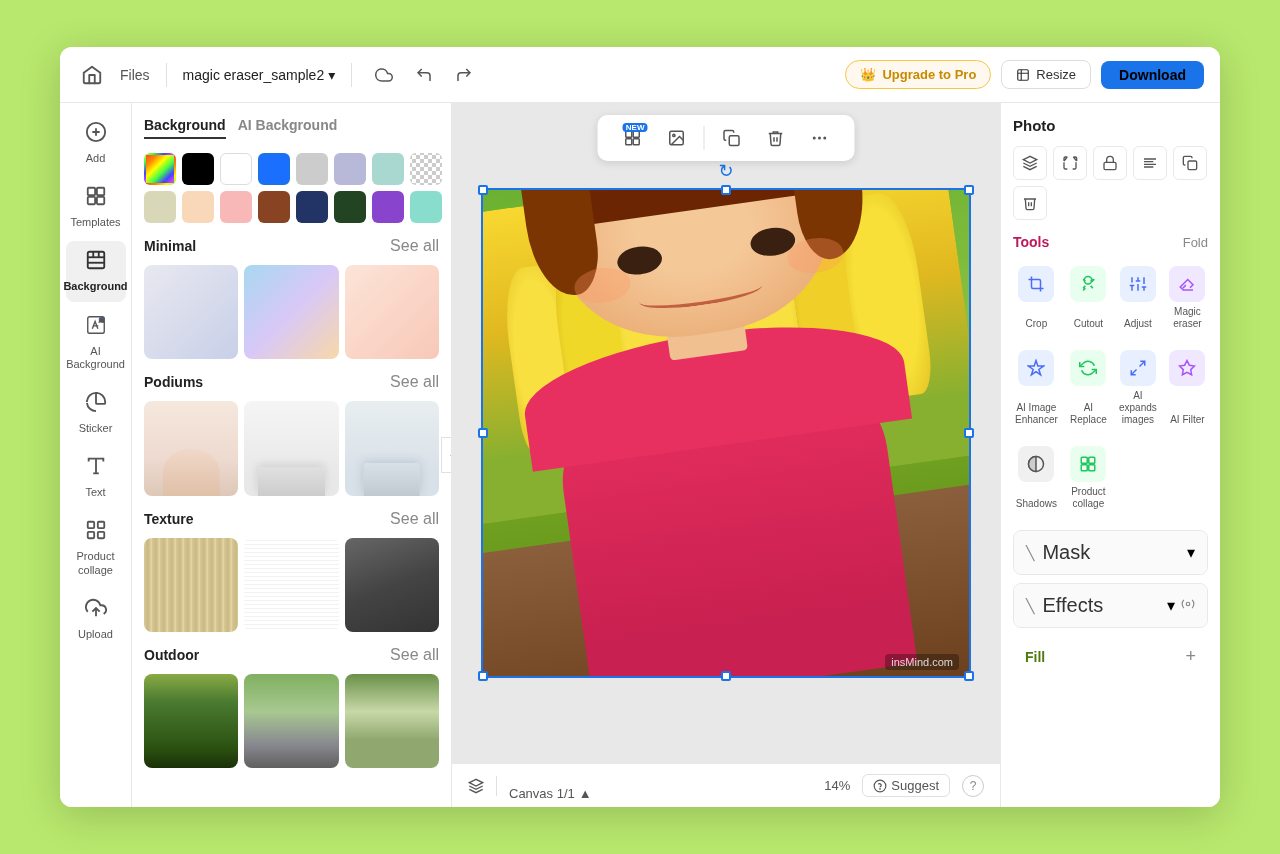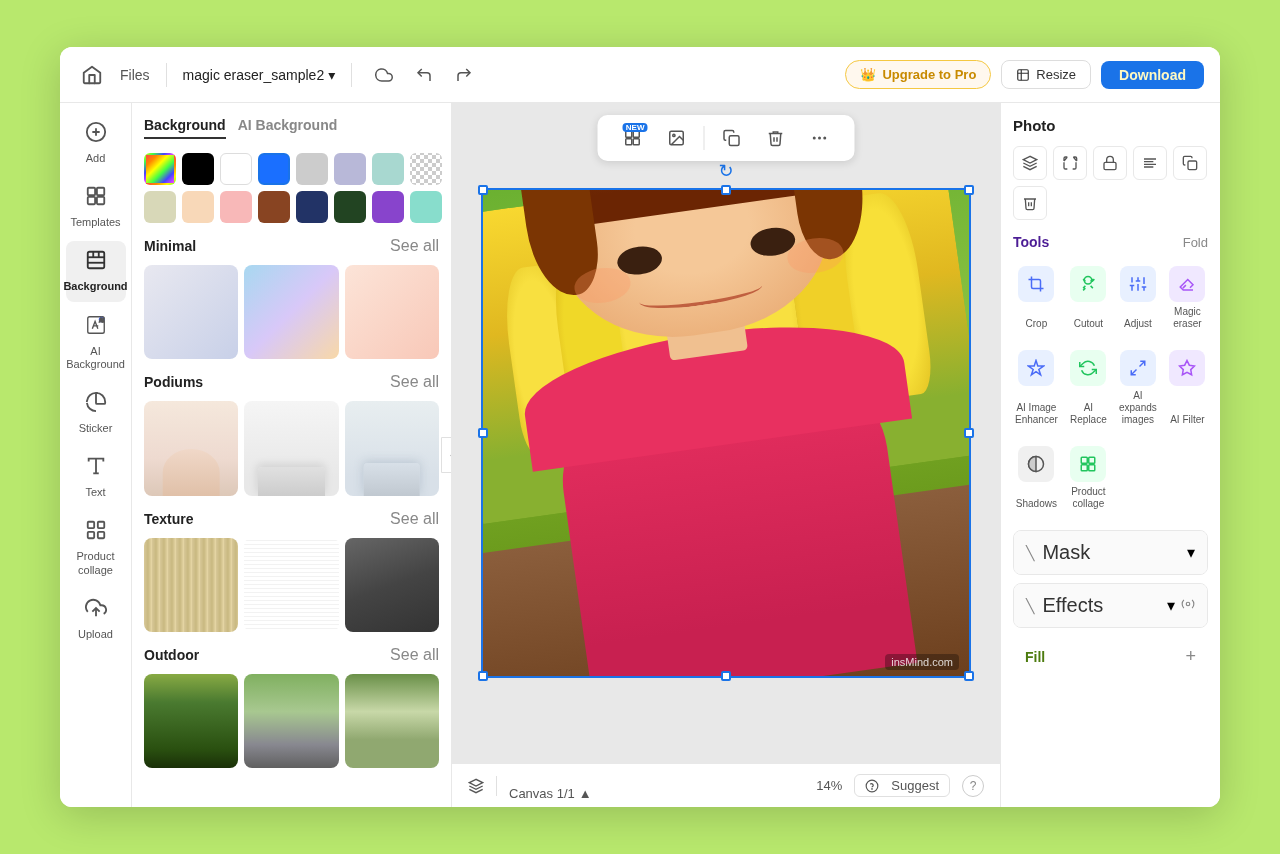--- a/index.html
+++ b/index.html
@@ -72,21 +72,21 @@
       color: #333;
       border-radius: 8px;
       padding: 6px 14px;
       font-size: 13px;
       font-weight: 500;
       cursor: pointer;
       display: flex; align-items: center; gap: 6px;
     }
     .btn-download {
       background: #1a73e8;
-      color: #fef9c3;
+      color: #000000;
       border: none;
       border-radius: 8px;
       padding: 6px 18px;
       font-size: 14px;
       font-weight: 600;
       cursor: pointer;
     }
     
     .main-area {
       flex: 1;
@@ -280,21 +280,21 @@
       font-size: 13px; color: #555; cursor: pointer;
     }
     .footer-divider { width: 1px; height: 20px; background: #e0e0e0; }
     .footer-canvas-info {
       display: flex; align-items: center; gap: 4px;
       font-size: 13px; color: #555; cursor: pointer; margin-top: 16px;
     }
     .footer-right { margin-left: auto; display: flex; align-items: center; gap: 12px; }
     .footer-zoom { font-size: 13px; color: #555; }
     .footer-suggest {
-      display: flex; align-items: center; gap: 12px;
+      display: flex; align-items: center; gap: 4px;
       font-size: 13px; color: #555; cursor: pointer;
       border: 1px solid #e0e0e0; border-radius: 6px; padding: 3px 10px;
     }
     .footer-help {
       width: 22px; height: 22px;
       border: 1px solid #ccc; border-radius: 50%;
       display: flex; align-items: center; justify-content: center;
       font-size: 12px; color: #888; cursor: pointer;
     }
     
@@ -320,21 +320,21 @@
     .rp-replace-btn {
       width: 100%; padding: 8px;
       background: #fff; border: 1px solid #e0e0e0;
       border-radius: 8px; font-size: 14px; color: #333;
       cursor: pointer; font-weight: 500; margin-bottom: 14px;
     }
     .rp-tools-header {
       display: flex; justify-content: space-between; align-items: center;
       margin-bottom: 10px;
     }
-    .rp-tools-title { font-size: 14px; font-weight: 600; color: #4c1d95; }
+    .rp-tools-title { font-size: 14px; font-weight: 600; color: #be185d; }
     .rp-fold { font-size: 13px; color: #888; cursor: pointer; }
     .tools-grid {
       display: grid; grid-template-columns: repeat(4, 1fr);
       gap: 8px; margin-bottom: 14px;
     }
     .tool-item {
       display: flex; flex-direction: column;
       align-items: center; gap: 4px;
       cursor: pointer; padding: 6px 2px;
       border-radius: 8px;

